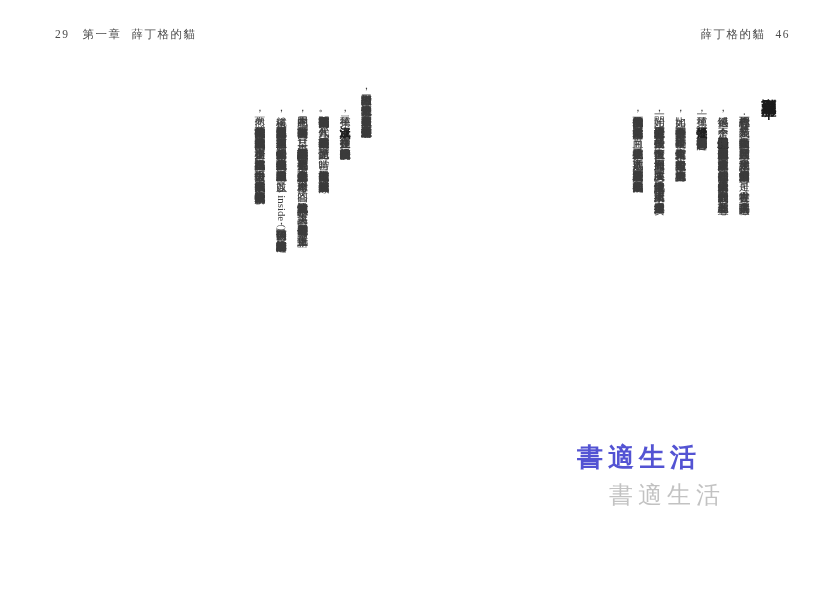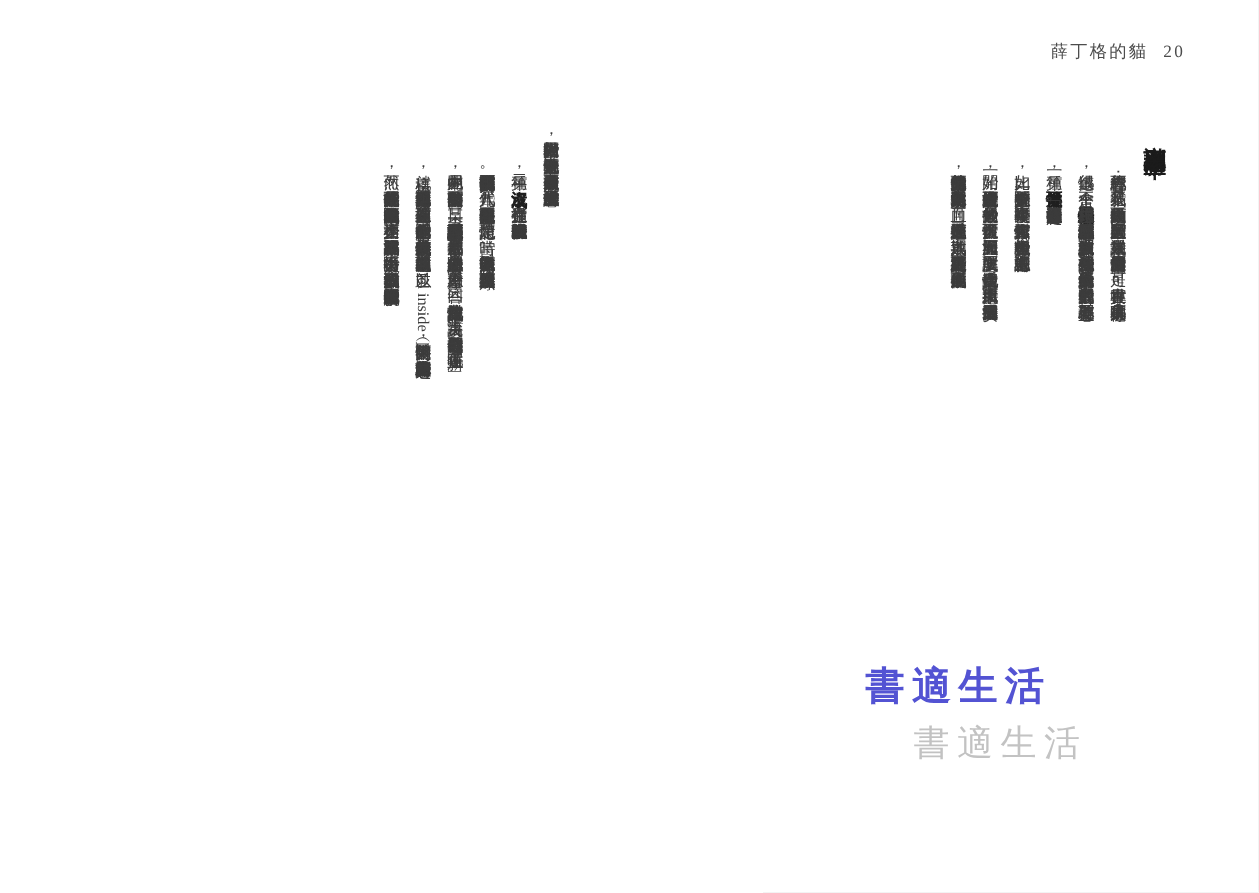--- a/index.html
+++ b/index.html
@@ -51,23 +51,26 @@
     left:609px;top:479px;
     font-size:24px;font-weight:normal;letter-spacing:5px;
     opacity:0.6;
   }
 </style>
 </head>
 <body>
 
 <div class="spread">
 
+  <div class="running-head head-left">
+    <span>29</span><span class="sep-gap">第一章</span><span class="sep-gap-sm">薛丁格的貓</span>
+  </div>
 
   <div class="running-head head-right">
-    <span>薛丁格的貓</span><span class="sep-gap-sm">20</span>
+    <span>薛丁格的貓</span><span class="sep-gap-sm">46</span>
   </div>
 
   <div class="vblock block-right">
     <div class="section-title">識別選項勝率</div>
     <div style="display:contents"><p class="indent"><span>你心裡可能會想：我又不是貓，而是人類這種高級動物，且人類早已開啟靈智，如果讓我來選，當然會選擇勝率最高的那個箱子。可是，在真實世界中，事實真的是這樣嗎？</span></p><p class="indent"><span>很遺憾，不一定會，因為人類的進化歷史早已在我們的大腦中植入了</span><b>快思考</b><span>與</span><b>慢思考</b><span>兩種思維模式，其中快思考模式決定了我們在心理層面會存在各式各樣的認知偏差，就導致多數人在未經訓練之前，很容易被這些認知偏差擺布，最終進入勝率更低的平行宇宙之中。其中對我們影響最大的，主要有三種心理偏差。</span></p><p class="indent"><span>第一種，</span><b>可得性偏差</b><span>，它是指人們往往會根據「是否容易獲得」來決定自己的選擇。</span></p><p class="indent"><span>比如，不少家中有一定社會關係的人，剛從學校畢業時，會有親人幫忙介紹工作，這些職位大多相對穩定，符合上一輩人的認知標準。</span></p><p class="indent"><span>一開始，這位社會新人可能還會自己上網投履歷，做些最後的掙扎，但在大多數情況下，履歷如同石沉大海，面試屢屢失敗，這讓他產生了自我懷疑，繼而「束手就擒」，選擇服從來自父輩的安排。</span></p><p class="indent"><span>但來自父輩的安排的勝率可能會偏低，這是因為父輩通常更偏向求安穩，而且，這類企業往往已經過了成長期，進入成熟期，甚至可能已經一隻腳踏入了衰退期，而成熟期後的企業不僅內</span></p></div>
   </div>
 
   <div class="vblock block-left">
     <div style="display:contents"><p><span>部權力階級相對僵固，年輕人的升遷管道也更狹窄，而且整個產業的競爭程度更高，供需的天平也處於供給大於需求的狀態。</span></p><p class="indent"><span>第二種，</span><b>沉沒成本</b><span>，是指發生在過往，但不能以現在或將來的任何決策改變的成本。</span></p><p class="indent"><span>商業歷史中關於沉沒成本有個著名案例發生在英特爾。一九八〇年代，英特爾的主要業務不是現在的微處理器，而是記憶體。當時，由於日本廠商採取低價策略，導致英特爾連續六季出現虧損。</span></p><p class="indent"><span>在此困局中，英特爾高層面臨著兩難，某日，總經理安迪・葛洛夫在與董事長摩爾的談話中問出了一句流傳後世的經典言論：「如果我們都被趕下台了，新上任的繼承者會怎麼做呢？」摩爾思考了一會，回答：「他應該會放棄記憶體業務。」葛洛夫說：「那我們為什麼不假裝被趕出公司，再重新上任呢？」</span></p><p class="indent"><span>就這樣，安迪・葛洛夫跟摩爾擦掉了一個低勝率選項，並在一個高勝率選項上打了勾。從此開啟了一個全新的平行宇宙，英特爾也在後續的幾十年高速成長，一舉成為微處理器產業的龍頭，並以「Intel inside」（內含英特爾）的口號，將品牌深植於全球商務人士的心智之中。</span></p><p class="indent"><span>然而，能夠成為英特爾的企業屈指可數，能夠果斷放棄沉沒成本的個人更是鳳毛麟角，不少企業如柯達、諾基亞都因為捨不得沉沒成本，不斷失去市場競爭力；很多難以割捨沉沒成本的個人，也在一次次失去開啟全新平行宇宙的機會後扼腕嘆息。</span></p></div>
   </div>

